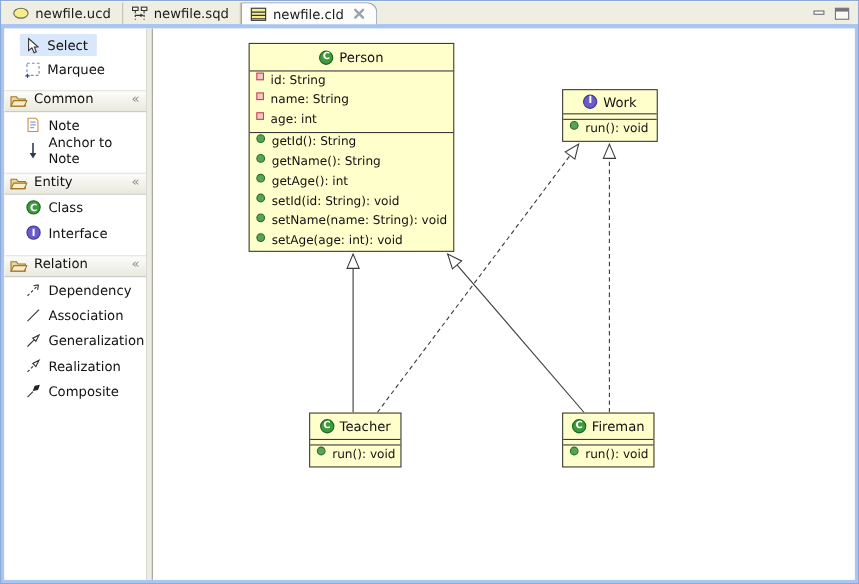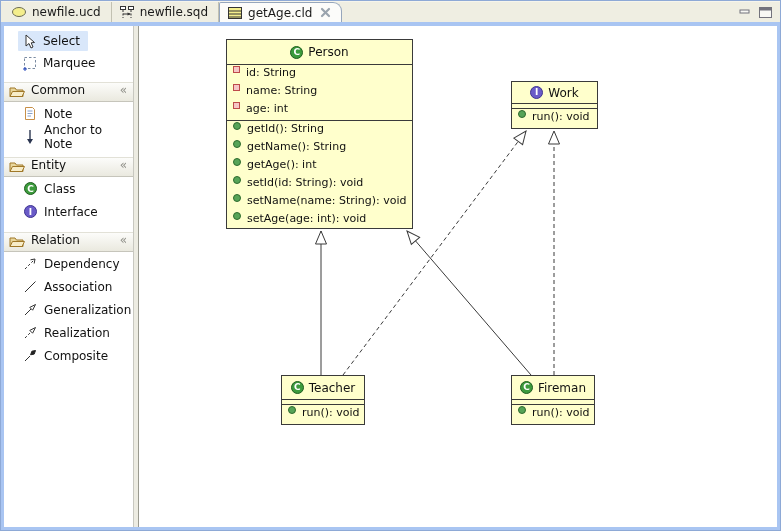--- a/index.html
+++ b/index.html
@@ -122,21 +122,21 @@
 
     <div class="tab active">
       <span class="ticon">
         <svg width="16" height="14">
           <rect x="1.5" y="1.5" width="13" height="11" fill="#F4EE8C" stroke="#333"></rect>
           <line x1="1.5" y1="5" x2="14.5" y2="5" stroke="#333"></line>
           <line x1="1.5" y1="8" x2="14.5" y2="8" stroke="#333"></line>
           <line x1="1.5" y1="11" x2="14.5" y2="11" stroke="#333"></line>
         </svg>
       </span>
-      <span>getAge.cld</span>
+      <span>newfile.cld</span>
       <span class="tab-close">
         <svg width="11" height="11">
           <line x1="2" y1="2" x2="9" y2="9" stroke="#9AA4AE" stroke-width="2.2" stroke-linecap="round"></line>
           <line x1="9" y1="2" x2="2" y2="9" stroke="#9AA4AE" stroke-width="2.2" stroke-linecap="round"></line>
         </svg>
       </span>
     </div>
 
     <div class="tab-spacer"></div>
 

